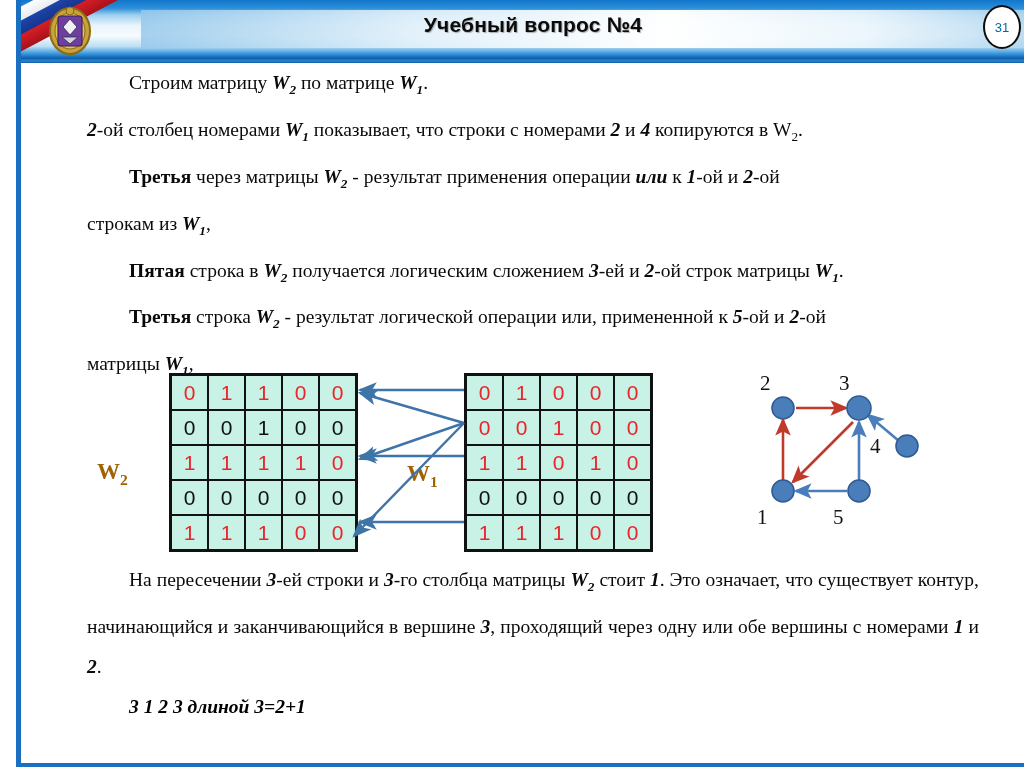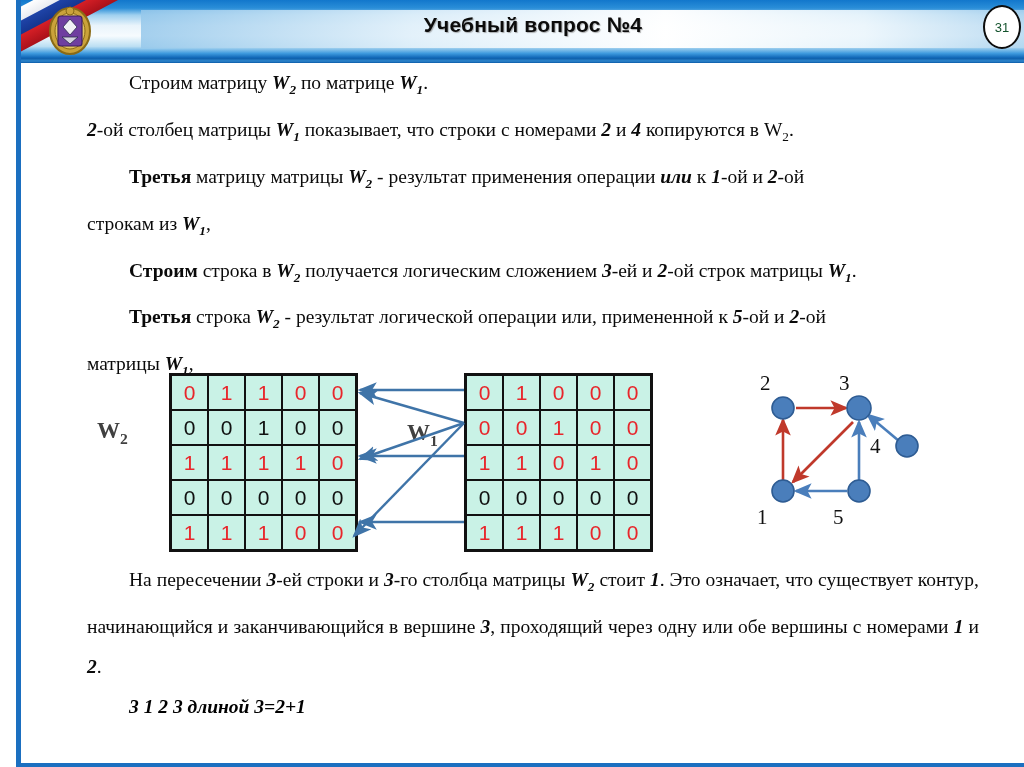--- a/index.html
+++ b/index.html
@@ -99,21 +99,21 @@
   #page-badge {
     position: absolute;
     right: 14px; top: 5px;
     width: 34px; height: 40px;
     border-radius: 50%;
     background: #ffffff;
     border: 2px solid #0d0d0d;
     display: flex; align-items: center; justify-content: center;
     font-family: "Liberation Sans", "DejaVu Sans", sans-serif;
     font-size: 13px;
-    color: #14532d;
+    color: #0369a1;
     z-index: 8;
   }
 
   
   #content {
     position: absolute;
     left: 0; top: 63px;
     width: 1024px;
   }
   .para {
@@ -157,21 +157,22 @@
     font-size: 21px;
     line-height: 1;
   }
   .cell.red   { color: #e8262b; }
   .cell.black { color: #111111; }
 
   .mlabel {
     position: absolute;
     font-size: 23px;
     font-weight: bold;
-    color: #404040;
+    color: #a16207;
+    margin-top: 41px;
   }
   #label-w2 { left: 76px;  top: 58px; }
   #label-w1 { left: 386px; top: 60px; }
 
   #arrows-svg, #graph-svg {
     position: absolute;
     top: 0; left: 0;
   }
   #arrows-svg { left: 325px; top: 0; }
   #graph-svg  { left: 720px; top: 0; }
@@ -223,32 +224,32 @@
 
   <div id="page-badge">31</div>
 
   <div id="content">
 
     <p class="para first-ind">
       <span>Строим матрицу </span><span class="mvar"><span>W</span><sub>2</sub></span><span> по матрице </span><span class="mvar"><span>W</span><sub>1</sub></span><span>.</span>
     </p>
 
     <p class="para noind">
-      <span class="bi">2</span><span>-ой столбец матрицы </span><span class="mvar"><span>W</span><sub>1</sub></span><span> показывает, что строки с номерами </span><span class="bi">2</span><span> и </span><span class="bi">4</span><span> копируются в </span><span class="mvar-up"><span>W</span><sub>2</sub></span><span>.</span>
-    </p>
-
-    <p class="para first-ind">
-      <b>Третья</b><span> матрицу матрицы </span><span class="mvar"><span>W</span><sub>2</sub></span><span> - результат применения операции </span><span class="bi">или</span><span> к </span><span class="bi">1</span><span>-ой и </span><span class="bi">2</span><span>-ой</span>
+      <span class="bi">2</span><span>-ой столбец номерами </span><span class="mvar"><span>W</span><sub>1</sub></span><span> показывает, что строки с номерами </span><span class="bi">2</span><span> и </span><span class="bi">4</span><span> копируются в </span><span class="mvar-up"><span>W</span><sub>2</sub></span><span>.</span>
+    </p>
+
+    <p class="para first-ind">
+      <b>Третья</b><span> через матрицы </span><span class="mvar"><span>W</span><sub>2</sub></span><span> - результат применения операции </span><span class="bi">или</span><span> к </span><span class="bi">1</span><span>-ой и </span><span class="bi">2</span><span>-ой</span>
     </p>
     <p class="para noind">
       <span>строкам из </span><span class="mvar"><span>W</span><sub>1</sub></span><span>,</span>
     </p>
 
     <p class="para first-ind">
-      <b>Строим</b><span> строка в </span><span class="mvar"><span>W</span><sub>2</sub></span><span> получается логическим сложением </span><span class="bi">3</span><span>-ей и </span><span class="bi">2</span><span>-ой строк матрицы </span><span class="mvar"><span>W</span><sub>1</sub></span><span>.</span>
+      <b>Пятая</b><span> строка в </span><span class="mvar"><span>W</span><sub>2</sub></span><span> получается логическим сложением </span><span class="bi">3</span><span>-ей и </span><span class="bi">2</span><span>-ой строк матрицы </span><span class="mvar"><span>W</span><sub>1</sub></span><span>.</span>
     </p>
 
     <p class="para first-ind">
       <b>Третья</b><span> строка </span><span class="mvar"><span>W</span><sub>2</sub></span><span> - результат логической операции или, примененной к </span><span class="bi">5</span><span>-ой и </span><span class="bi">2</span><span>-ой</span>
     </p>
     <p class="para noind">
       <span>матрицы </span><span class="mvar"><span>W</span><sub>1</sub></span><span>,</span>
     </p>
   </div>
 

